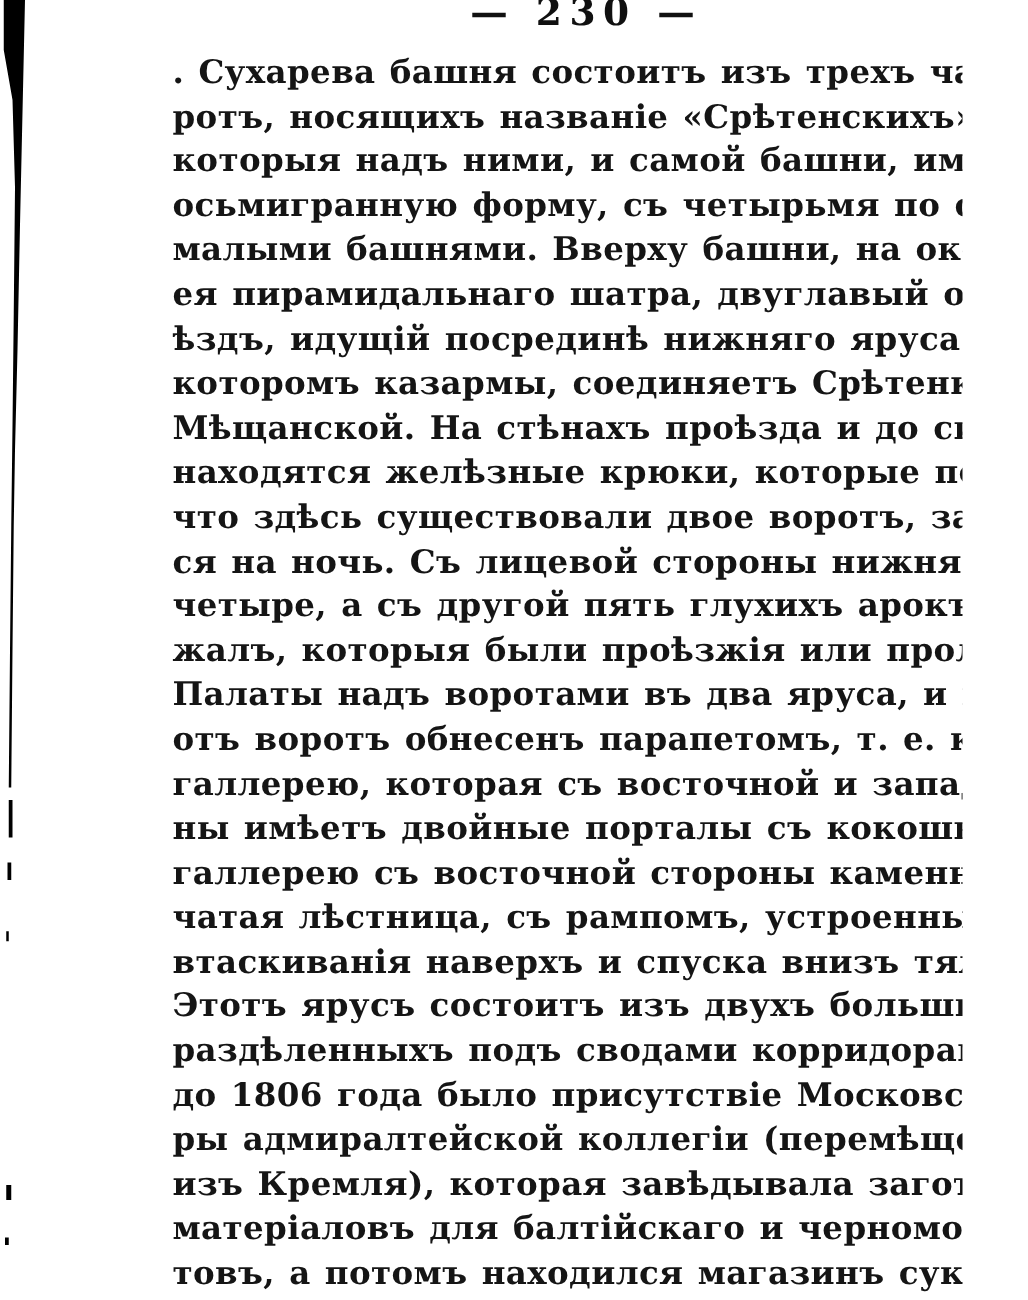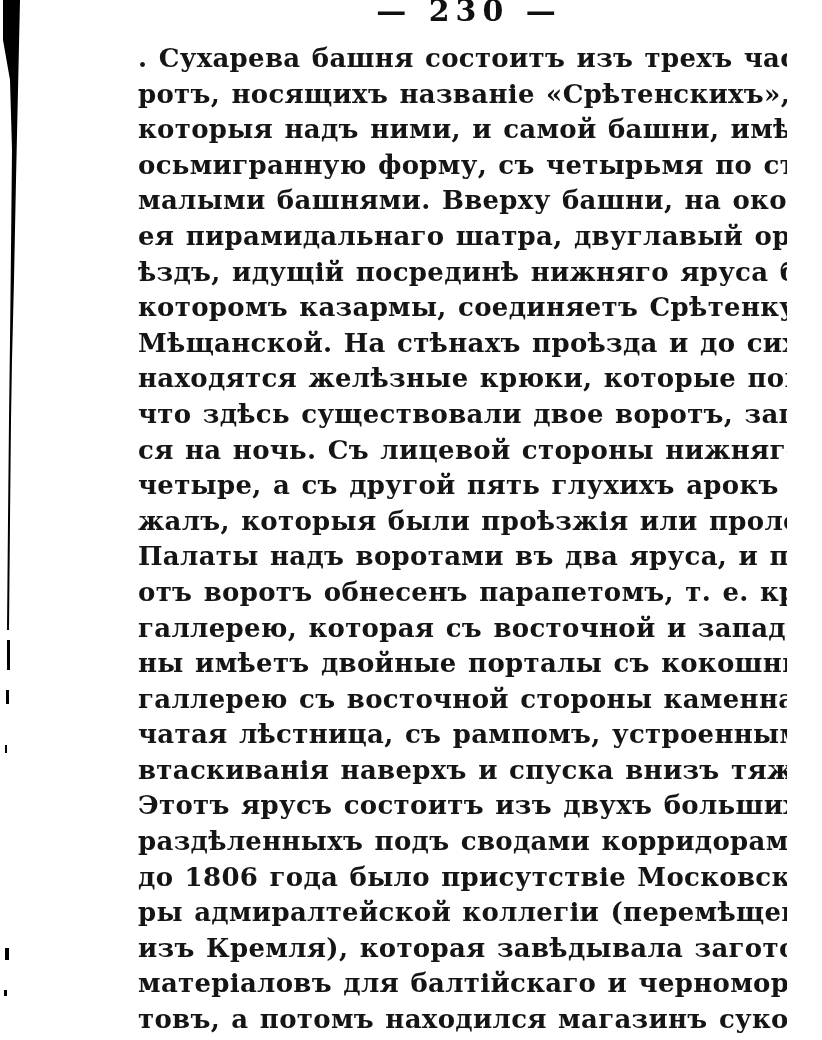--- a/index.html
+++ b/index.html
@@ -8,21 +8,20 @@
     background: #ffffff;
   }
   .page {
     position: relative;
     width: 770px;
     height: 1040px;
     background: #ffffff;
     overflow: hidden;
     font-family: "DejaVu Serif", "Liberation Serif", serif;
     color: #131313;
-    padding-left: 17px;
   }
   .page-number {
     position: absolute;
     top: -7px;
     left: 138px;
     width: 662px;
     text-align: center;
     font-size: 30px;
     font-weight: 700;
     letter-spacing: 6px;

